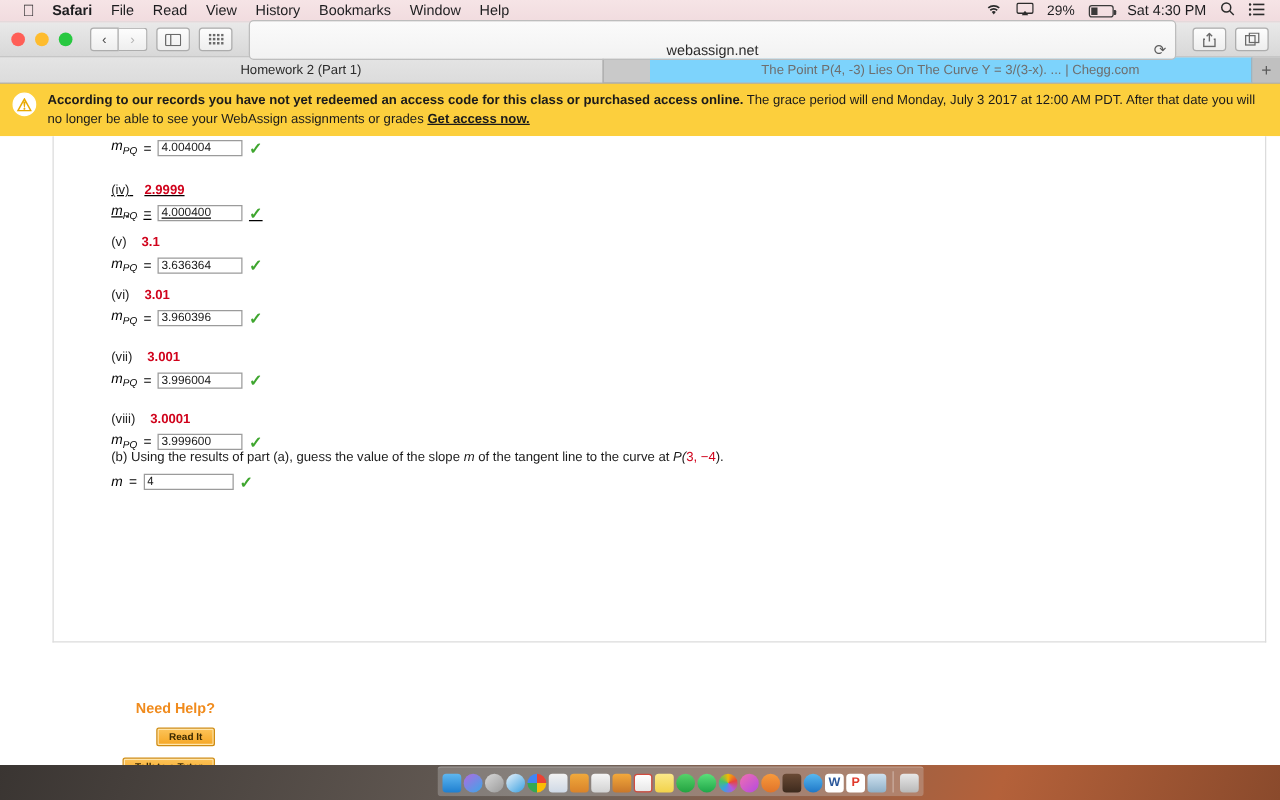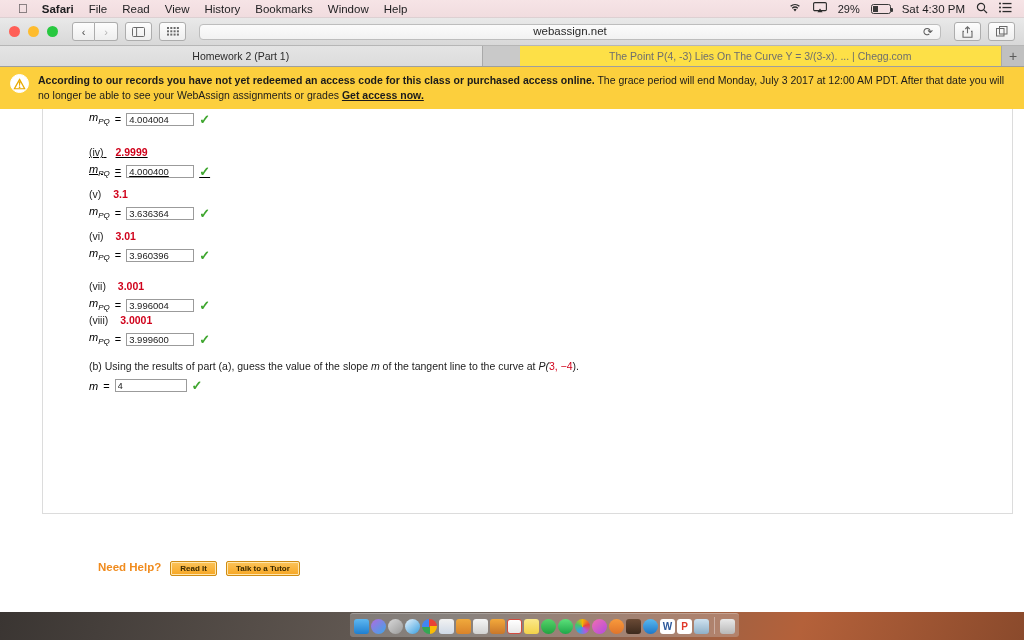--- a/index.html
+++ b/index.html
@@ -54,37 +54,37 @@
     display:flex; align-items:center; justify-content:center;
     font-size:11px; color:#4a4a4a;
   }
   .navpair { display:flex; }
   .navpair .tbtn { width:23px; border-radius:0; }
   .navpair .tbtn:first-child { border-radius:3px 0 0 3px; }
   .navpair .tbtn:last-child { border-radius:0 3px 3px 0; border-left:none; color:#b4b4b4;}
   .tbtn.sq { width:27px; }
 
   #urlbar {
-    flex:1; height:16px; margin:0 6px;
+    flex:1; height:32px; margin:0 6px;
     background:linear-gradient(180deg,#fbfbfb,#f2f2f2);
     border:1px solid #bdbdbd; border-radius:4px;
-    display:flex; align-items:flex-start; justify-content:center;
+    display:flex; align-items:flex-end; justify-content:center;
     position:relative; font-size:11.5px; color:#2a2a2a;
   }
   #urlbar .reload { position:absolute; right:7px; font-size:12px; color:#5d5d5d; }
 
   
   #tabbar { height:21px; display:flex; background:#c9c9c9; border-bottom:1px solid #9e9e9e;text-align:center; }
   .tab {
     flex:1; display:flex; align-items:center; justify-content:center;
     font-size:10.5px; color:#3b3b3b; border-right:1px solid #a9a9a9;
     overflow:hidden; white-space:nowrap; padding:0 6px;
   }
   .tab.active { background:linear-gradient(180deg,#e4e4e4,#dcdcdc); color:#2b2b2b; }
-  .tab.inactive { background:#fde047; color:#6e6e6e;margin-left:37px; }
+  .tab.inactive { background:#7dd3fc; color:#6e6e6e;margin-left:37px; }
   .tab-plus {
     width:22px; display:flex; align-items:center; justify-content:center;
     background:#c0c0c0; color:#5a5a5a; font-size:14px;
   }
 
   
   #alert {
     background:#fccf3d; min-height:37px; display:flex; align-items:flex-start;
     padding:6px 10px 6px 10px; gap:9px;
   }
@@ -125,21 +125,21 @@
   }
   .ansbox.wide { width:72px; }
   .check { color:#3fa62f; font-size:13px; font-weight:bold; line-height:1; }
   .cross { color:#e8443a; font-size:13px; font-weight:bold; line-height:1; }
 
   .para { font-size:10.5px; color:#1c1c1c; }
   .para i { font-style:italic; }
   .red { color:#d0021b; }
 
   
-  #needhelp { position:absolute; left:55px; top:452px; display:flex; align-items:flex-start; gap:9px;}
+  #needhelp { position:absolute; left:55px; top:452px; display:flex; align-items:flex-end; gap:9px;flex-direction:column;}
   #needhelp .nh { color:#f08b1d; font-weight:bold; font-size:11.5px; }
   .helpbtn {
     background:linear-gradient(180deg,#fcc45a,#f6a623);
     border:1px solid #cf8c12; border-radius:2px;
     font-size:8px; font-weight:bold; color:#3c2a00;
     padding:2px 9px; box-shadow:inset 0 0 0 1px #ffe6ad;
   }
 
   
   #submitrow {
@@ -362,21 +362,21 @@
         <span class="redval">3.001</span>
       </div>
       <div class="mrow" style="margin-top:5px;">
         <span class="mlabel"><span>m</span><sub>PQ</sub></span>
         <span class="eq">=</span>
         <input class="ansbox" type="text" value="3.996004" style="">
         <span class="check">✓</span>
       </div>
     </div>
 
-    <div class="mathcol" style="top:205px;">
+    <div class="mathcol" style="top:220px;">
       <div class="row-label">
         <span class="roman">(viii)</span>
         <span class="redval">3.0001</span>
       </div>
       <div class="mrow" style="margin-top:5px;">
         <span class="mlabel"><span>m</span><sub>PQ</sub></span>
         <span class="eq">=</span>
         <input class="ansbox" type="text" value="3.999600" style="">
         <span class="check">✓</span>
       </div>

